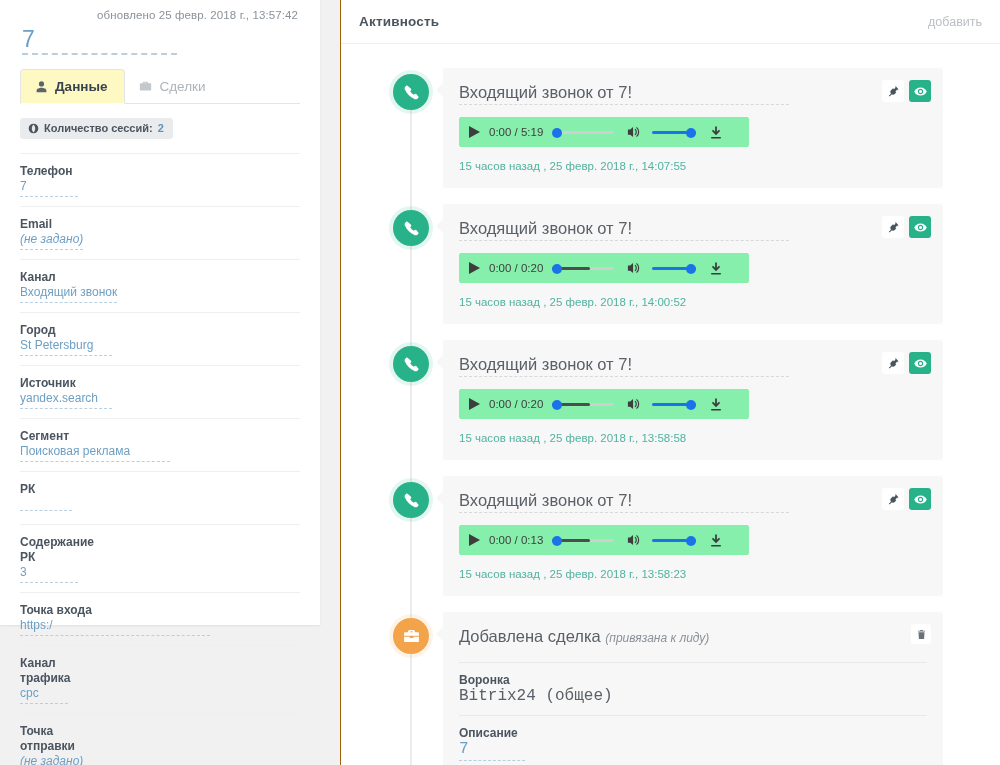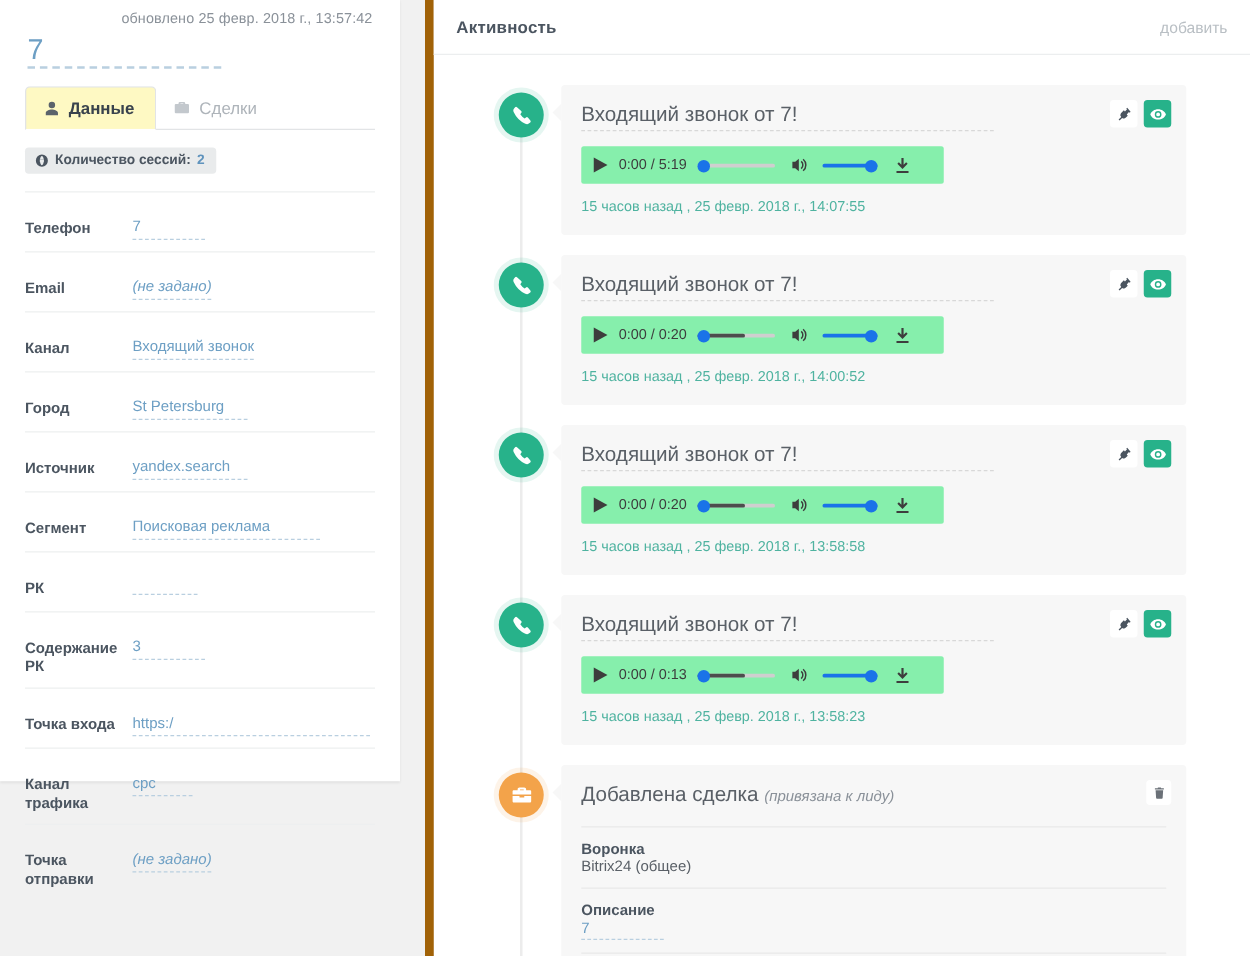--- a/index.html
+++ b/index.html
@@ -81,22 +81,23 @@
     color: #4b5560;
   }
   .sessions-badge .globe { width: 11px; height: 11px; display:inline-block;}
   .sessions-badge .cnt { color: #5f93bd; }
 
   .fields { margin: 14px 20px 0 20px; }
   .field-row {
     display: flex;
     align-items: flex-start;
     border-top: 1px solid #edeff0;
-    padding: 20px 0 9px 0;
+    padding: 9px 0 9px 0;
     min-height: 33px;
+    flex-direction: column;
   }
   .field-row:first-child { border-top: 1px solid #edeff0; }
   .field-label {
     width: 86px; min-width: 86px;
     font-size: 12px;
     font-weight: bold;
     color: #4b5560;
     line-height: 15px;
     padding-top: 1px;
   }
@@ -120,21 +121,21 @@
   .field-val .v.w-xxl { min-width: 48px; }
   .field-val .v.w-empty { min-width: 52px; height: 14px; }
   .query-val { display:inline-block; border-bottom: 1px dashed #b9cfe0; padding-bottom:2px; min-width: 90px;}
   .query-val .gap { display:inline-block; width: 42px; }
 
   
   .right-col {
     flex: 1; height: 765px;
     background: #ffffff;
     position: relative;
-    border-left: 7px solid #a16207;
+    border-left: 1px solid #a16207;
   }
   .activity-head {
     height: 44px;
     display: flex; align-items: center; justify-content: space-between;
     padding: 0 18px 0 18px;
     border-bottom: 1px solid #eceeef;
     background: #fff;
   }
   .activity-title {
     font-size: 13.5px; font-weight: bold; color: #4b5560;
@@ -232,21 +233,21 @@
   .deal-table { margin-top: 12px; }
   .deal-row {
     display: flex; align-items: flex-start;
     border-top: 1px solid #e9e9e9;
     padding: 10px 0 10px 0;
     min-height: 32px;
     flex-direction: column;
   }
   .deal-row:first-child { border-top: 1px solid #e9e9e9; }
   .deal-key { width: 268px; min-width: 268px; font-size: 12px; font-weight: bold; color: #4b5560; }
-  .deal-val { flex: 1; font-size: 12px; color: #5a6067; }
+  .deal-val { flex: 1; font-size: 16px; color: #5a6067; font-family: Liberation Mono, monospace; }
   .deal-val .dashed {
     display: inline-block; color: #6d9fc4;
     border-bottom: 1px dashed #b9cfe0; padding-bottom: 2px; min-width: 66px;
   }
   .trash-btn {
     position:absolute; right: 12px; top: 12px;
     width: 20px; height: 20px; background:#fff; border-radius:3px;
     display:flex; align-items:center; justify-content:center; cursor:pointer;
   }
   .trash-btn svg { width: 11px; height: 11px; fill: #6b7178; }

